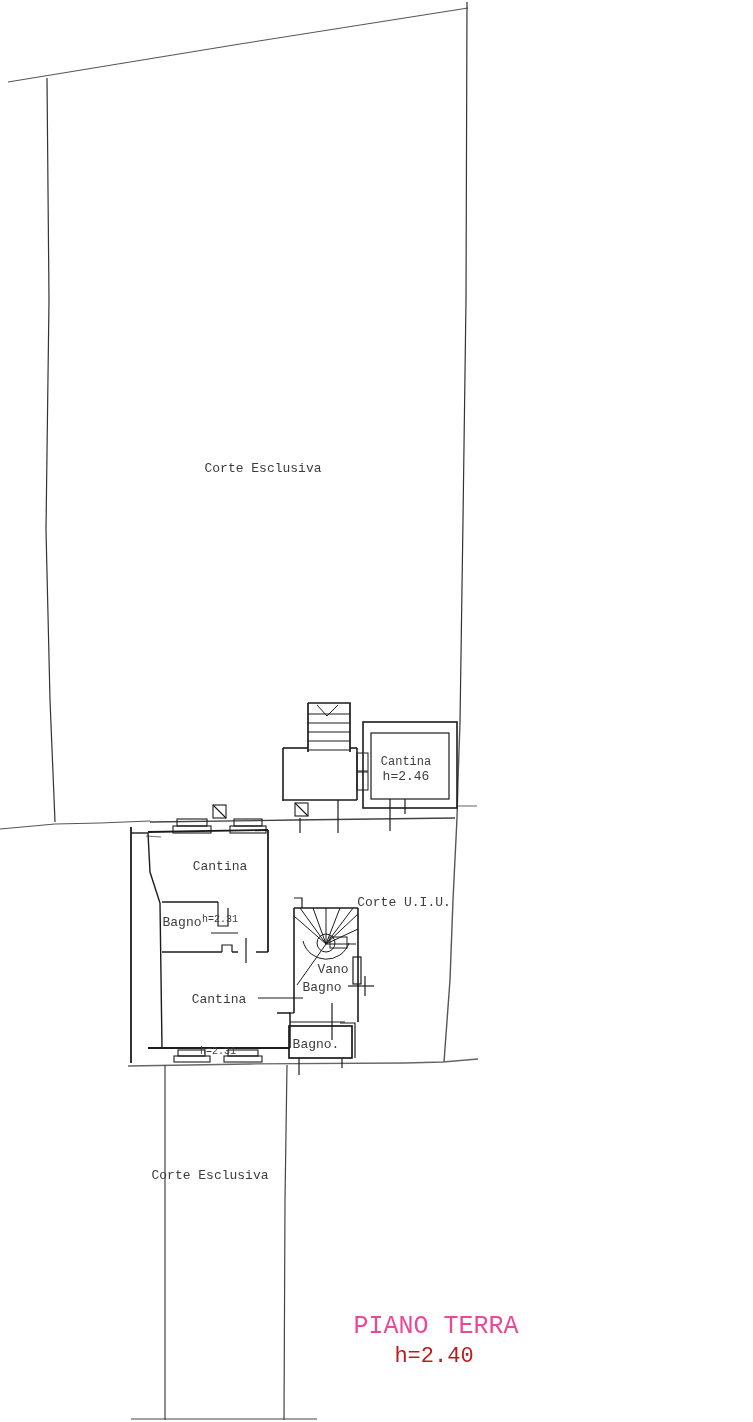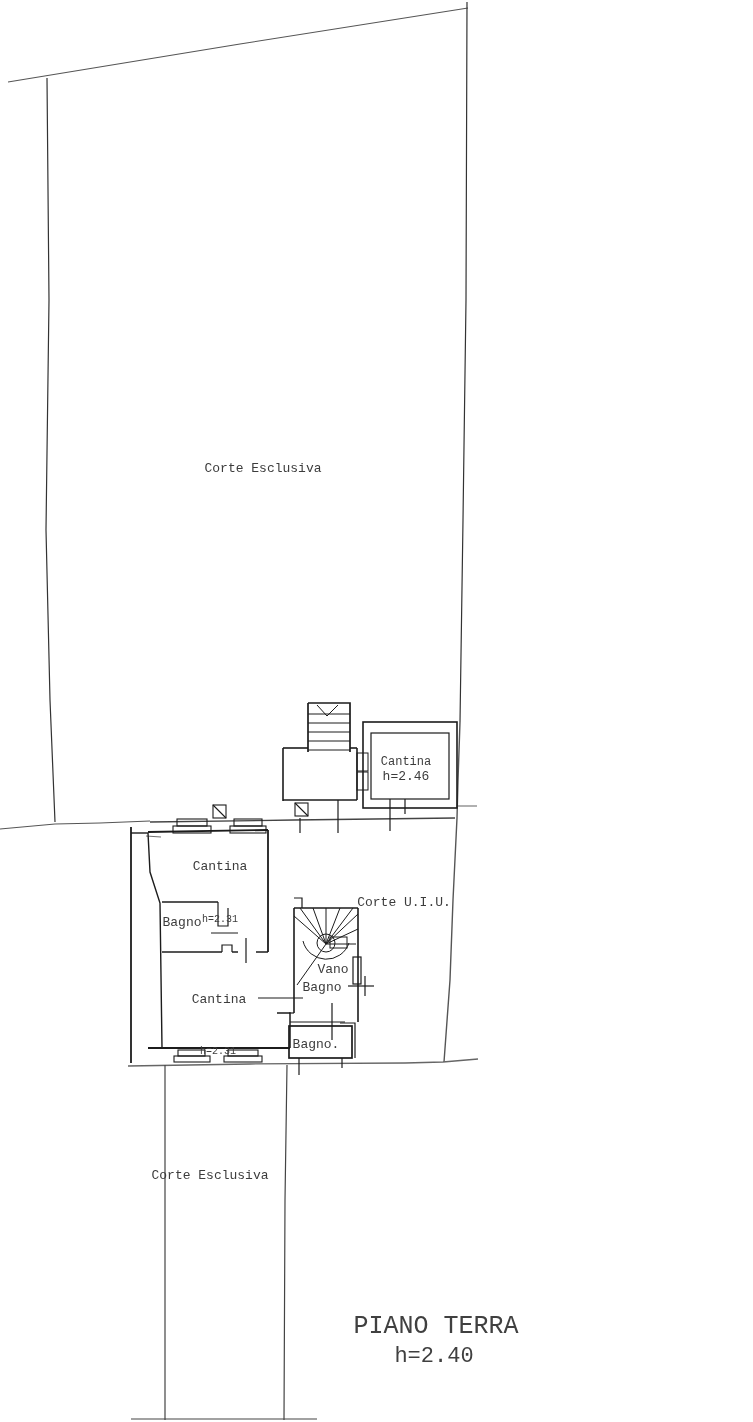--- a/index.html
+++ b/index.html
@@ -16,22 +16,22 @@
     position:absolute;
     transform:translate(-50%,-50%);
     white-space:nowrap;
     color:#3c3c3c;
     line-height:1;
   }
   .lbl-room{font-size:13px;}
   .lbl-h{font-size:10px;margin-top:41px;}
   .lbl-h-sm{font-size:13px;}
   .lbl-cantina-sm{font-size:12px;}
-  .lbl-title{font-size:25px;color:#404040;}
-  .lbl-title-h{font-size:22px;color:#404040;}
+  .lbl-title{font-size:25px;color:#ec4899;}
+  .lbl-title-h{font-size:22px;color:#b91c1c;}
 </style>
 </head>
 <body>
 
 <div class="canvas">
 
   <svg class="plan-svg" width="753" height="1422" viewBox="0 0 753 1422">
 
     <g fill="none" stroke="#707070" stroke-width="1.1">
       <path d="M8,82 L240,44 L468,8" stroke="#555"></path>

